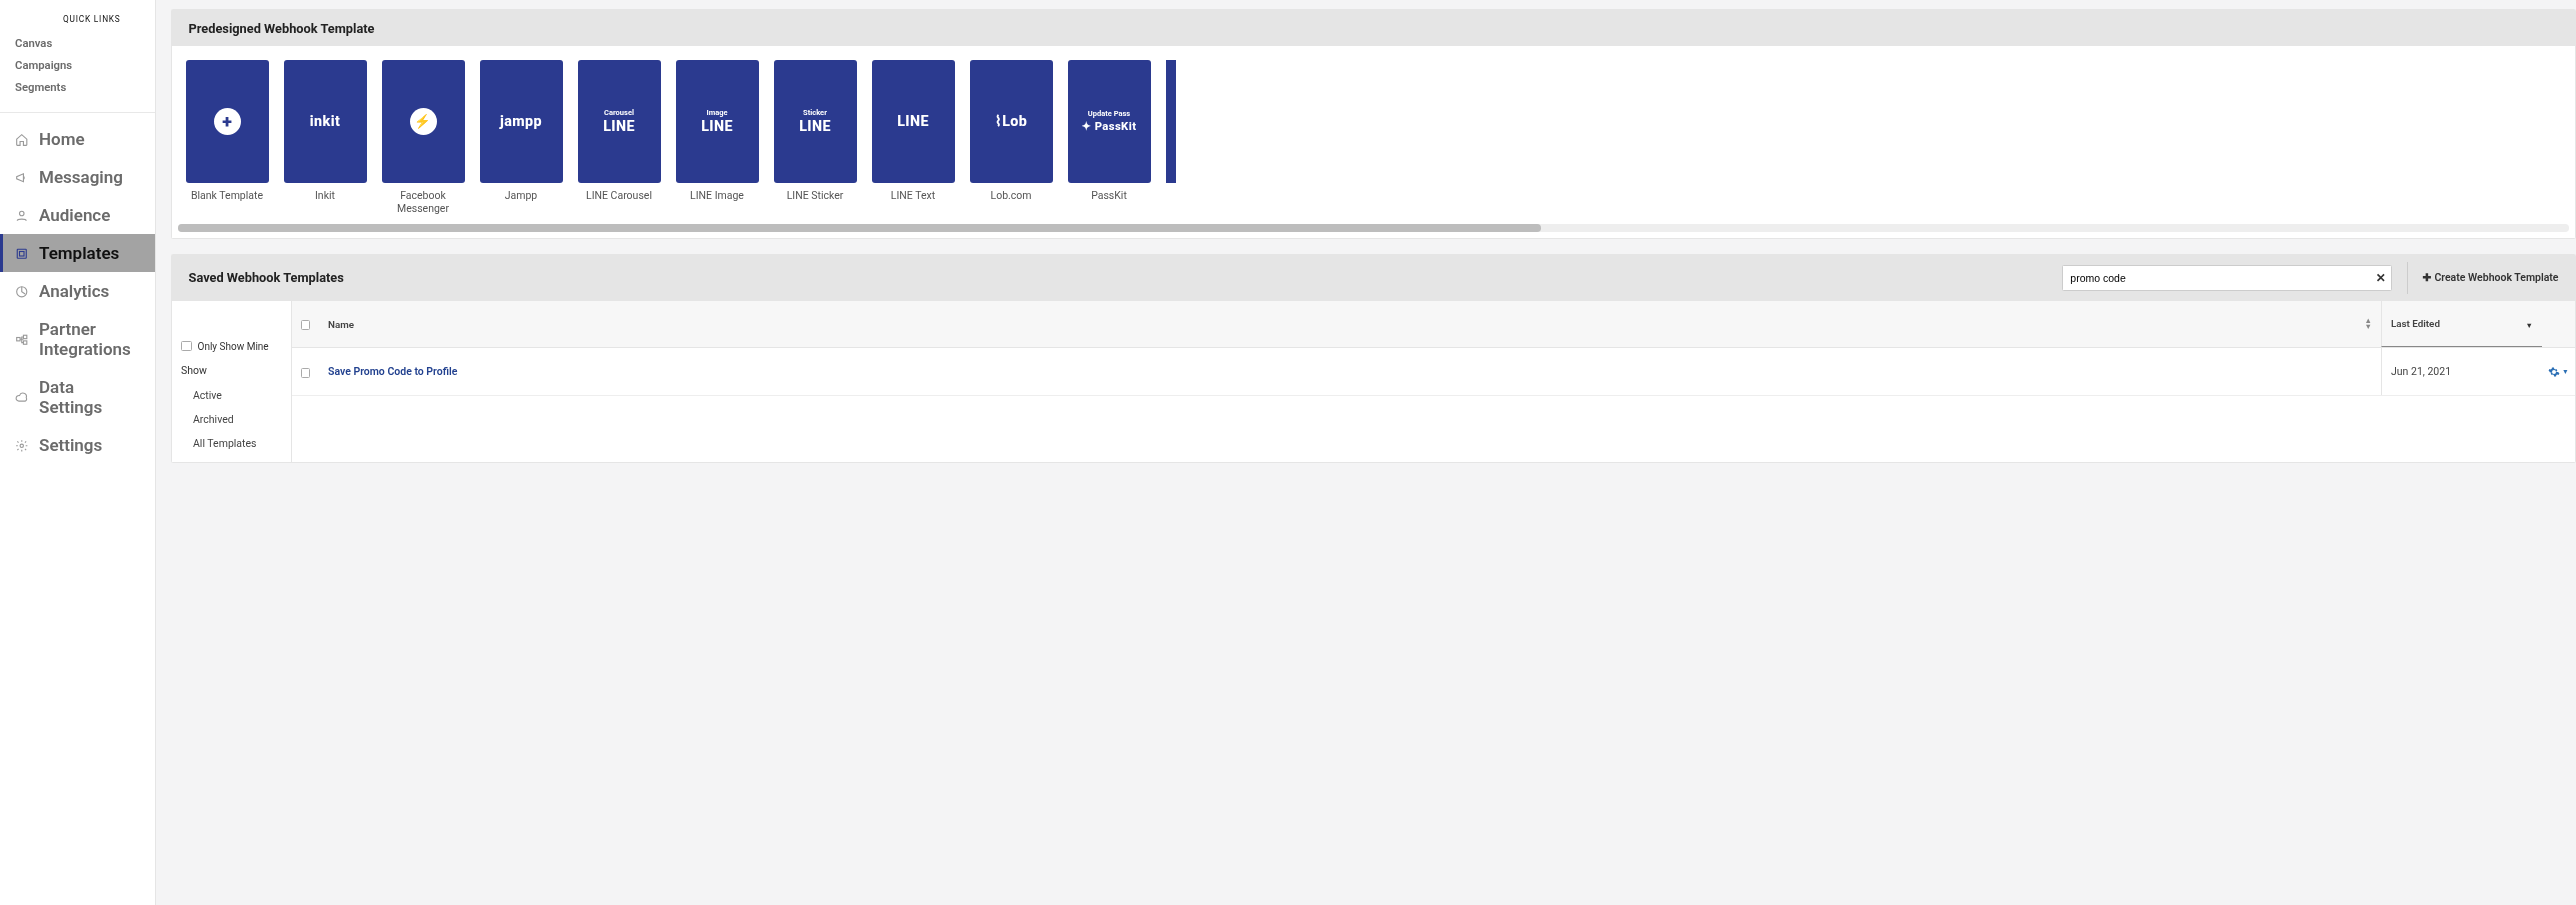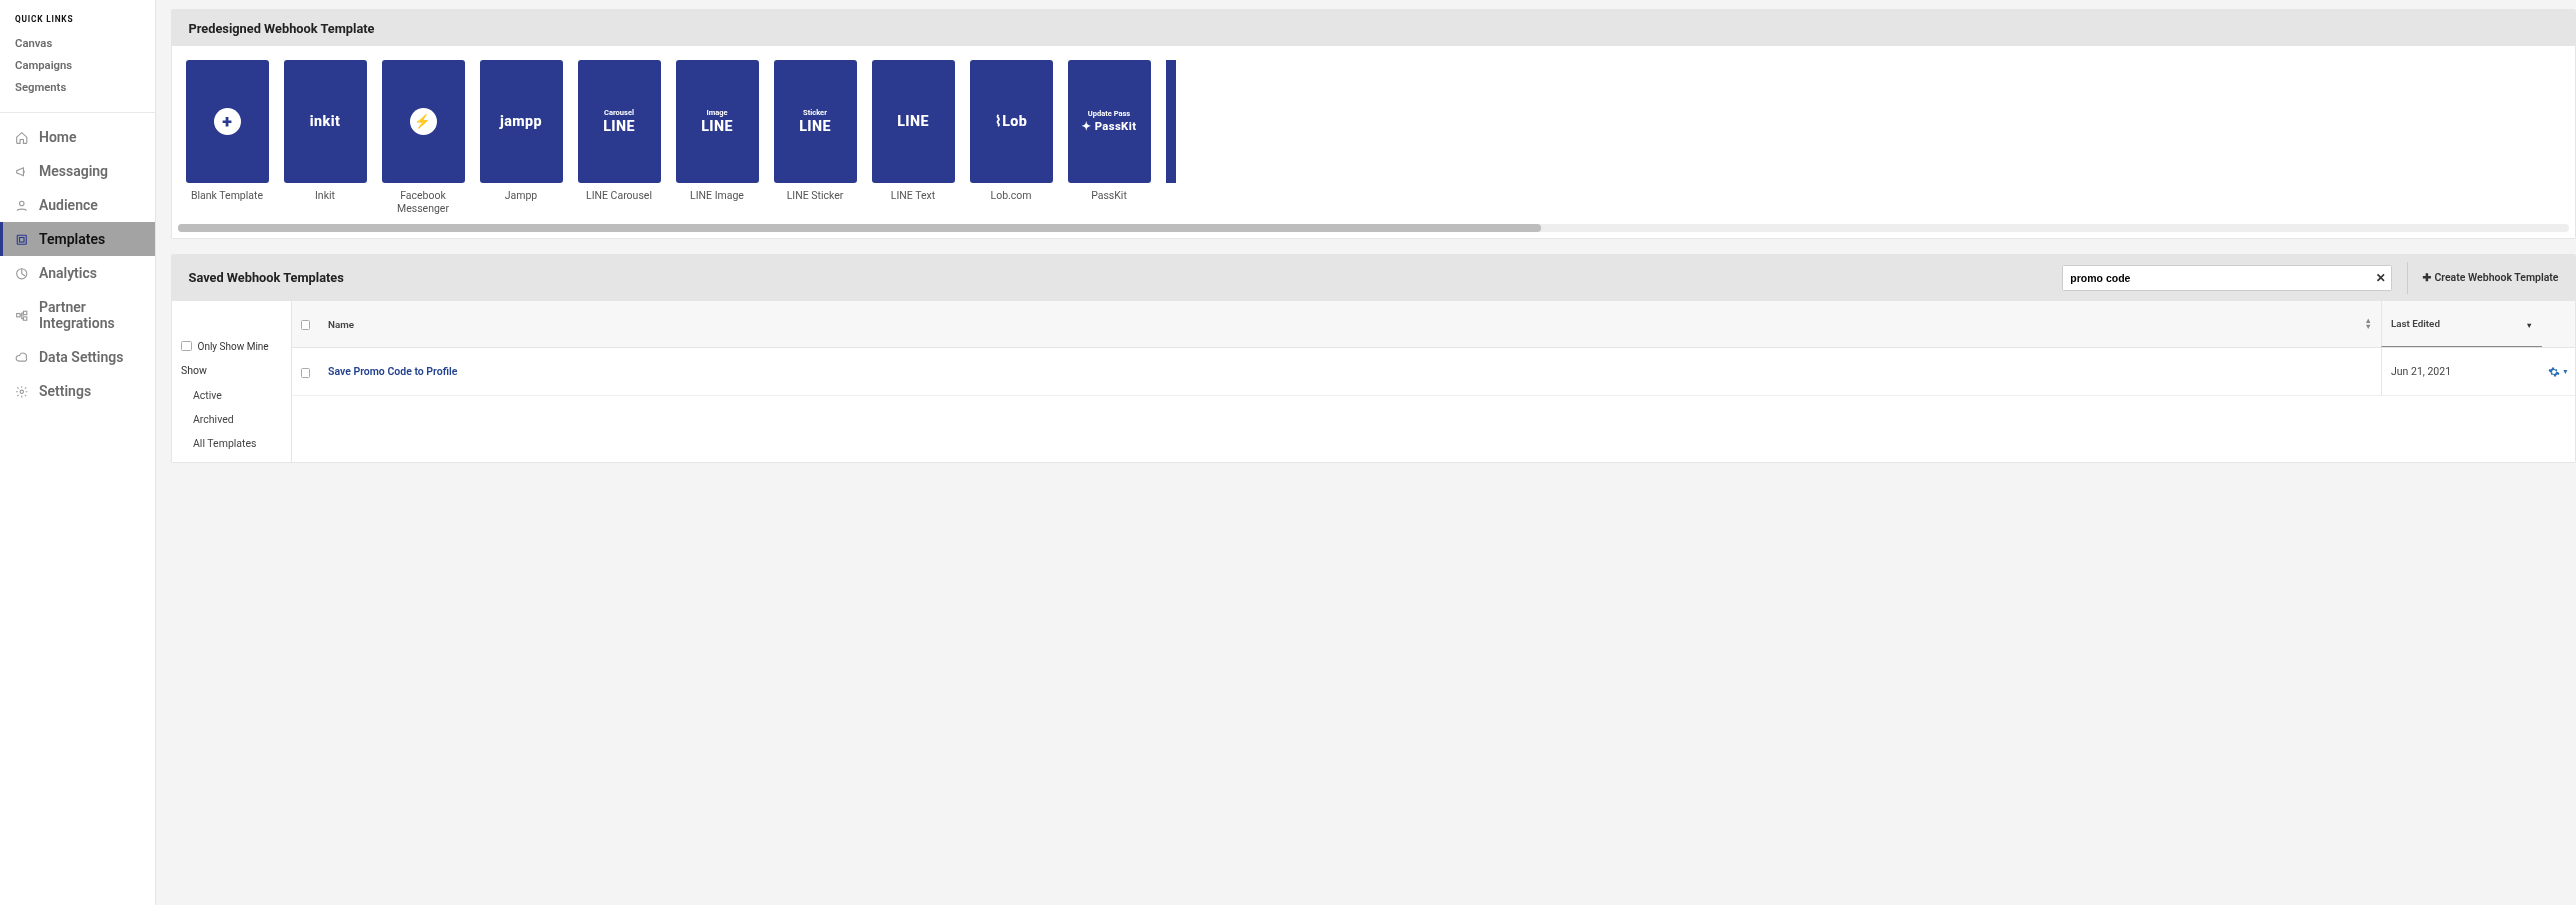--- a/index.html
+++ b/index.html
@@ -15,24 +15,25 @@
   background: #fff;
   height: 100vh;
   border-right: 0.8px solid #e5e5e5;
   flex-shrink: 0;
 }
 .quick-links {
   padding: 13.5px 15px 7.5px;
 }
 .quick-links-title {
   font-size: 8.3px;
-  font-weight: 700;
+  font-weight: 400;
   letter-spacing: 0.8px;
   color: #111;
   margin-bottom: 9px;
+  margin-left: 48px;
 }
 .ql-item {
   display: block;
   color: #6b6b6b;
   font-size: 11.3px;
   font-weight: 600;
   padding: 4.5px 0;
   cursor: pointer;
 }
 .divider {
@@ -40,21 +41,21 @@
   background: #e8e8e8;
   margin: 6px 0 7.5px;
 }
 .nav-item {
   display: flex;
   align-items: center;
   gap: 10.5px;
   padding: 9px 15px;
   color: #6b6b6b;
   font-weight: 600;
-  font-size: 14px;
+  font-size: 17px;
   cursor: pointer;
   position: relative;
 }
 .nav-item.active {
   background: #a3a3a3;
   color: #111;
 }
 .nav-item.active::before {
   content: "";
   position: absolute;
@@ -166,21 +167,20 @@
   position: relative;
   margin-left: auto;
 }
 .search-input {
   width: 330px;
   height: 25.5px;
   border: 0.8px solid #ccc;
   border-radius: 1.5px;
   padding: 0 22.5px 0 7.5px;
   font-size: 10.5px;
-  font-weight: bold;
 }
 .search-clear {
   position: absolute;
   right: 6px; top: 50%;
   transform: translateY(-50%);
   cursor: pointer;
   color: #333;
   font-size: 12px;
   font-weight: 700;
 }

